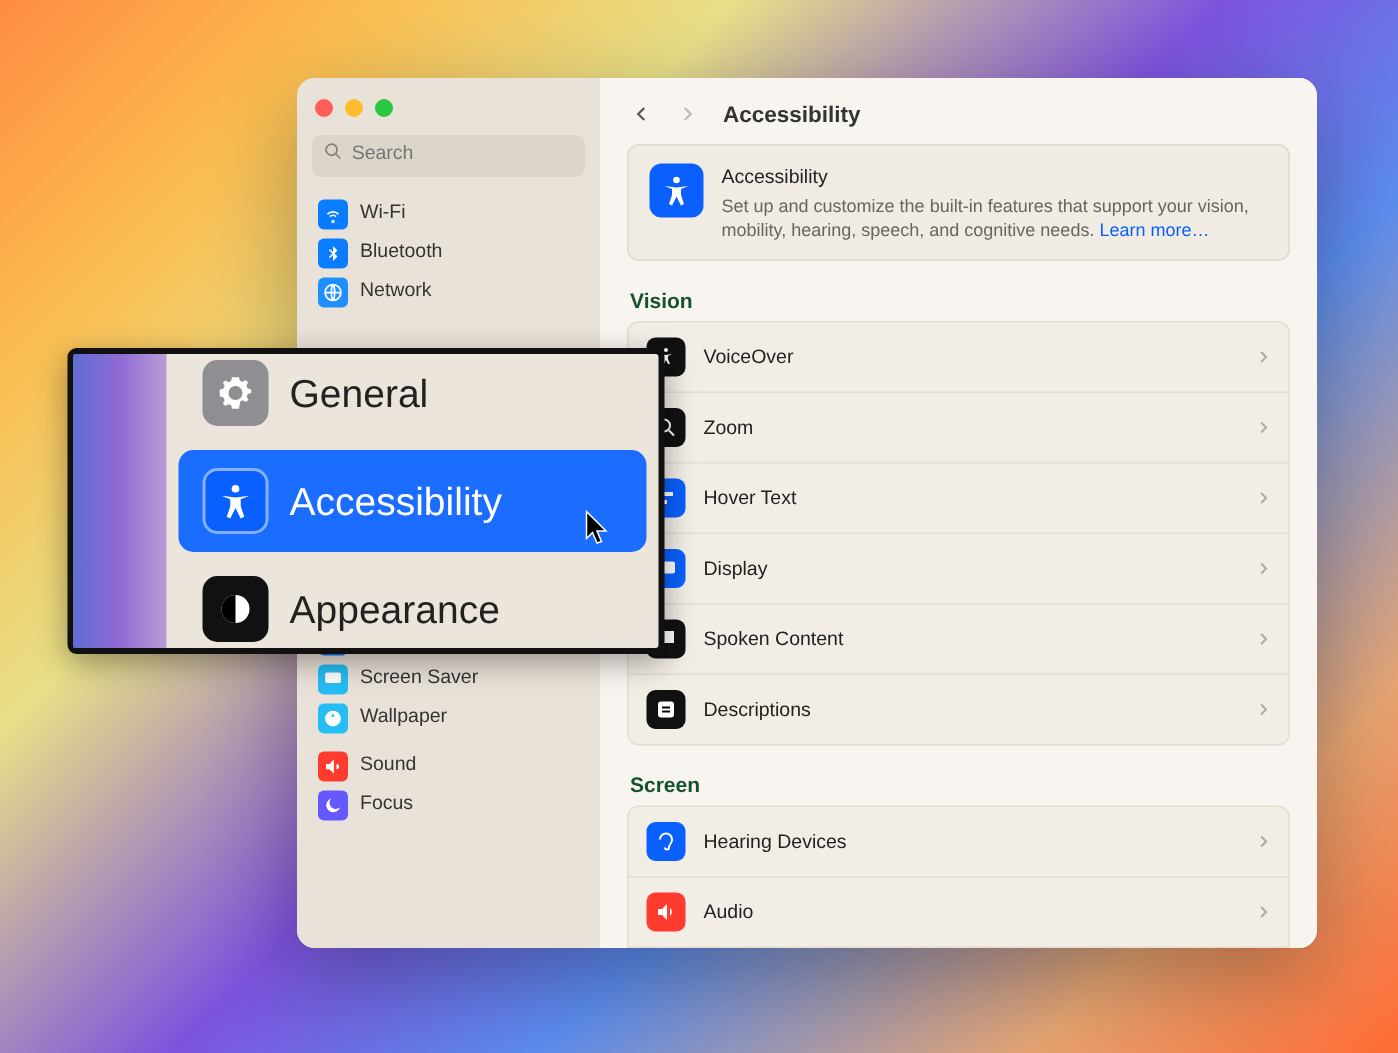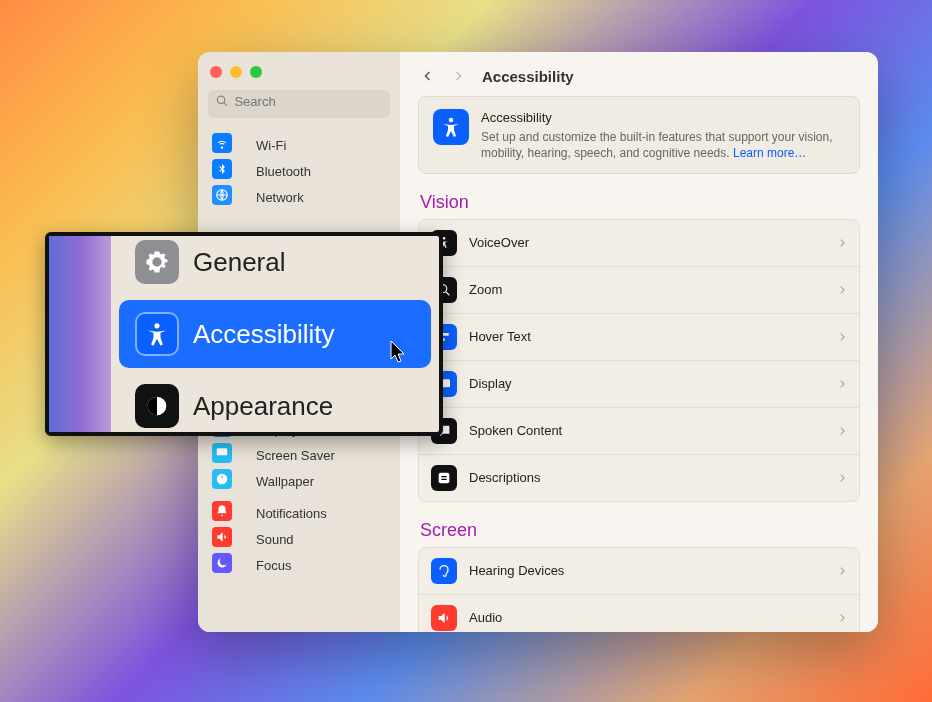--- a/index.html
+++ b/index.html
@@ -57,25 +57,25 @@
 }
 .sidebar-list {
   overflow-y: auto;
   flex: 1;
   padding: 0 6px;
 }
 .sidebar-group { margin-top: 6px; }
 .sidebar-group:first-child { margin-top: 4px; }
 .sidebar-item {
   display: flex;
-  align-items: flex-end;
+  align-items: flex-start;
   padding: 3px 8px;
   border-radius: 6px;
   cursor: default;
-  gap: 24px;
+  gap: 8px;
 }
 .sidebar-item .icon {
   width: 20px; height: 20px; border-radius: 4px;
   display: flex; align-items: center; justify-content: center;
   flex-shrink: 0;
 }
 .sidebar-item .label { font-size: 13px; color: #333; }
 
 .main {
   flex: 1;
@@ -115,23 +115,23 @@
   width: 36px; height: 36px; border-radius: 8px;
   background: #0a60ff;
   display: flex; align-items: center; justify-content: center;
   flex-shrink: 0;
 }
 .infobox .txt { font-size: 12px; color: #6b665c; line-height: 1.35; }
 .infobox .txt .hdr { font-size: 13px; color: #222; font-weight: 500; display: block; margin-bottom: 2px; }
 .infobox .txt .link { color: #0a60ff; cursor: pointer; }
 
 .section-title {
-  font-size: 18px;
-  font-weight: 400;
-  color: #a21caf;
+  font-size: 14px;
+  font-weight: 700;
+  color: #14532d;
   margin: 0 0 6px 2px;
 }
 .list {
   background: #f2ede5;
   border: 1px solid #e4ddd0;
   border-radius: 8px;
   margin-bottom: 18px;
 }
 .row {
   display: flex;
@@ -267,28 +267,20 @@
           <span class="icon ic-cyan">
               <svg width="14" height="14" viewBox="0 0 24 24" fill="white">
                 <path d="M12 3a9 9 0 100 18 9 9 0 000-18zm0 3l2 4h-4l2-4z"></path>
               </svg>
             </span>
           <span class="label">Wallpaper</span>
         </div>
       </div>
 
       <div class="sidebar-group">
-        <div class="sidebar-item">
-          <span class="icon ic-red">
-              <svg width="14" height="14" viewBox="0 0 24 24" fill="white">
-                <path d="M12 2a6 6 0 016 6v5l2 3H4l2-3V8a6 6 0 016-6zm-2 17h4a2 2 0 11-4 0z"></path>
-              </svg>
-            </span>
-          <span class="label">Notifications</span>
-        </div>
         <div class="sidebar-item">
           <span class="icon ic-red">
               <svg width="14" height="14" viewBox="0 0 24 24" fill="white">
                 <path d="M4 9h4l5-5v16l-5-5H4V9zm12 0a3 3 0 010 6V9z"></path>
               </svg>
             </span>
           <span class="label">Sound</span>
         </div>
         <div class="sidebar-item">
           <span class="icon ic-purple">

